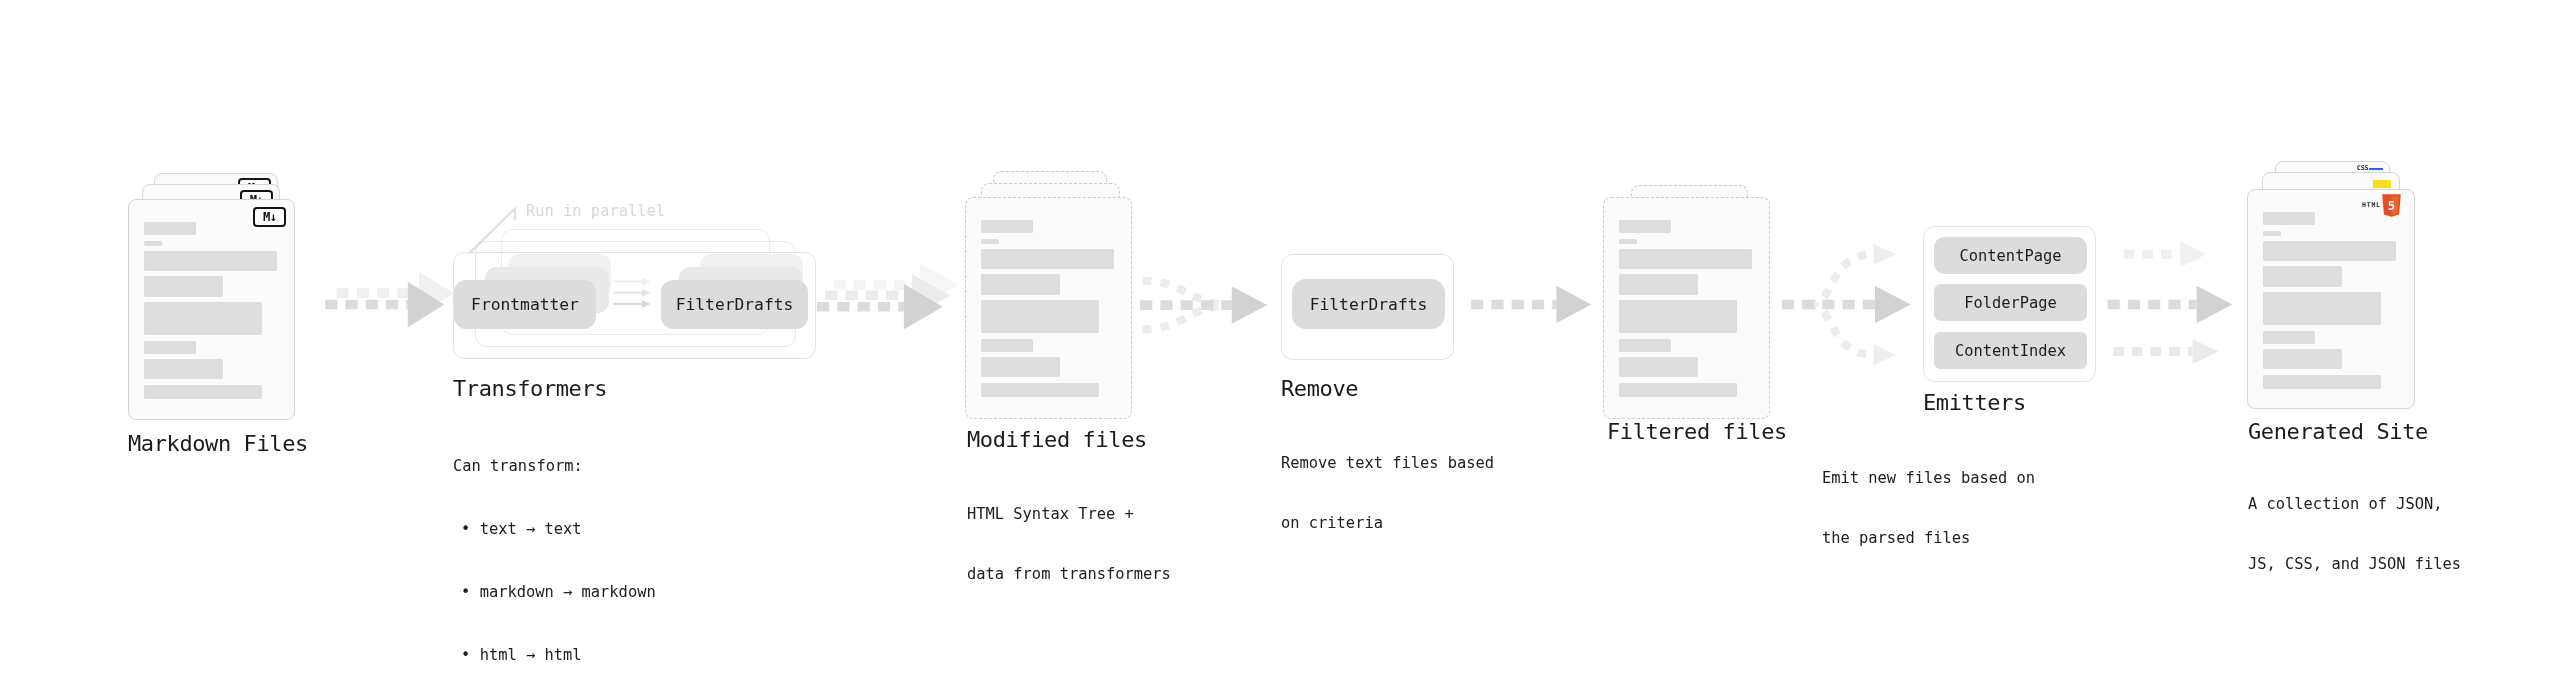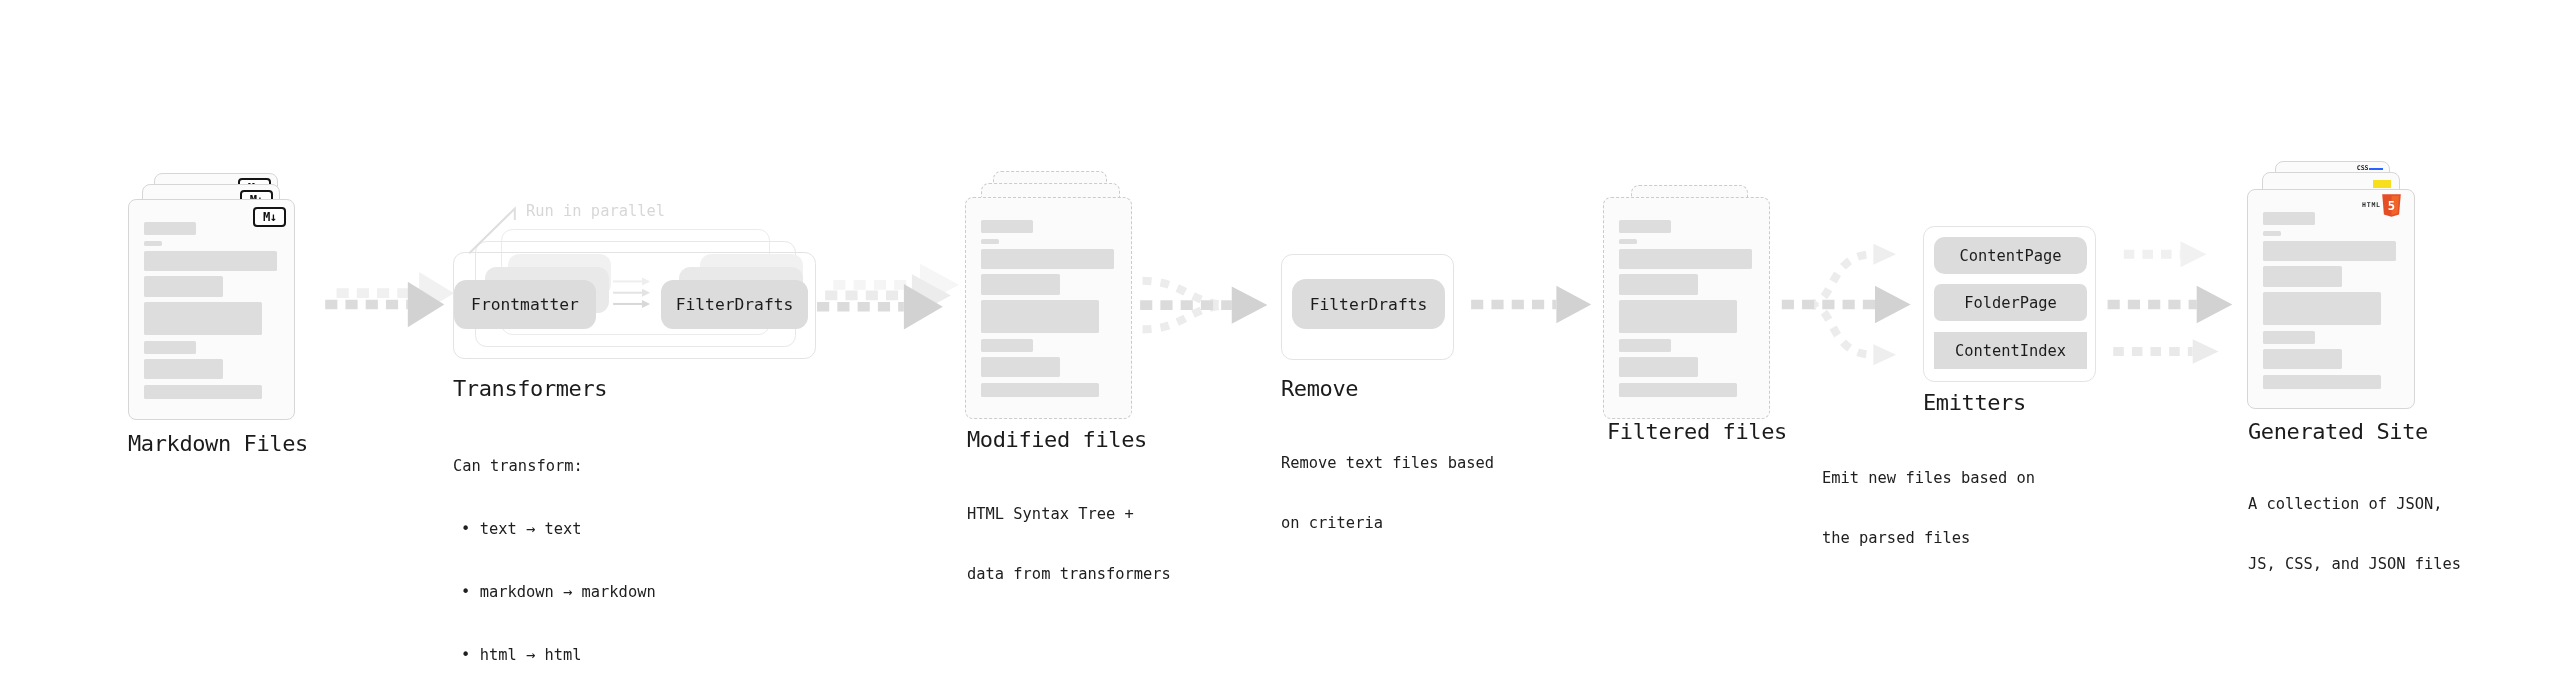--- a/index.html
+++ b/index.html
@@ -198,21 +198,21 @@
     <path d="M40,87 C74,87 64,149 120,149" fill="none" stroke="#ececec" stroke-width="10" stroke-dasharray="11 11"></path>
     <polygon points="120,136 148,149 120,162" fill="#eeeeee"></polygon>
     <line x1="7" y1="87" x2="122" y2="87" stroke="#dbdbdb" stroke-width="12" stroke-dasharray="15 10"></line>
     <polygon points="122,64 166,87 122,110" fill="#d2d2d2"></polygon>
   </svg>
 
   <div>
     <div class="frame" style="left:1923px;top:226px;width:173px;height:156px;"></div>
     <div class="pill" style="left:1934px;top:237px;width:153px;height:37px;font-size:15.4px;border-radius:10.6px;">ContentPage</div>
     <div class="pill" style="left:1934px;top:284px;width:153px;height:37px;font-size:15.4px;border-radius:7px;">FolderPage</div>
-    <div class="pill" style="left:1934px;top:332px;width:153px;height:37px;font-size:15.4px;border-radius:0;">ContentIndex</div>
+    <div class="pill" style="left:1934px;top:332px;width:153px;height:37px;font-size:15.4px;border-radius:6px;">ContentIndex</div>
     <div class="stage-label" style="left:1923px;top:389px;">Emitters</div>
     <div class="stage-desc" style="left:1822px;top:427px;">
       <div>Emit new files based on</div>
       <div>the parsed files</div>
     </div>
   </div>
 
   <svg style="left:2101px;top:234px;" width="142" height="141" viewBox="0 0 175 174">
     <line x1="28" y1="25" x2="98" y2="25" stroke="#f0f0f0" stroke-width="11" stroke-dasharray="13 10"></line>
     <polygon points="98,9 130,25 98,41" fill="#f1f1f1"></polygon>

